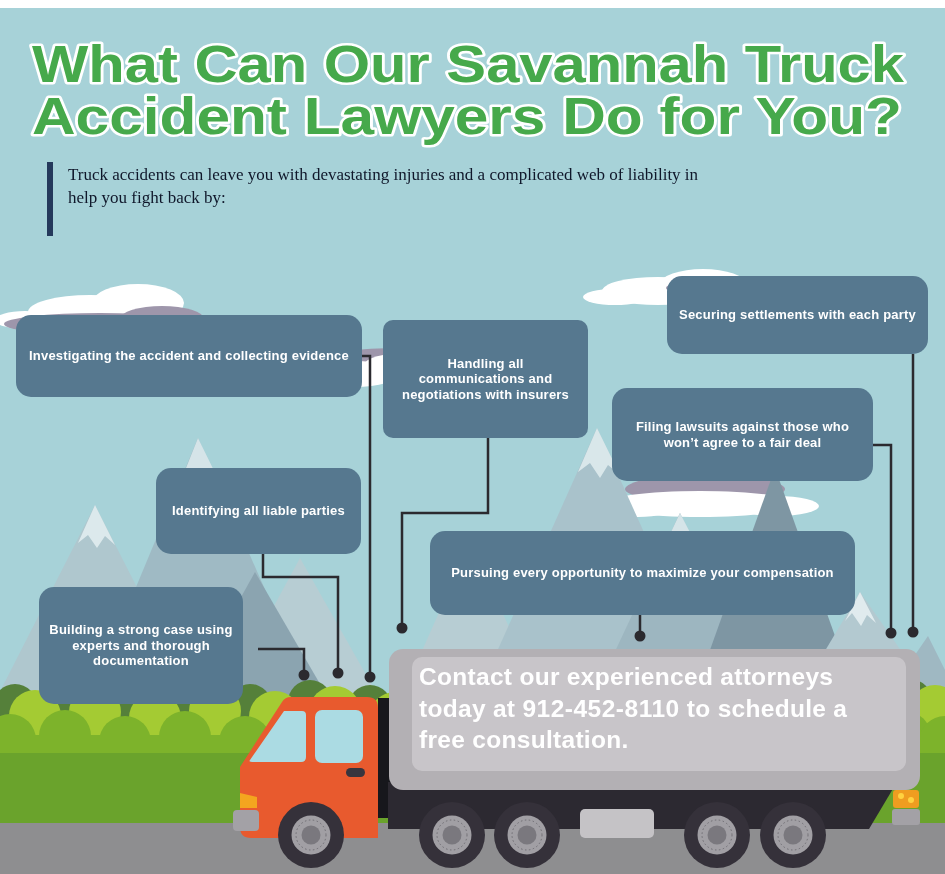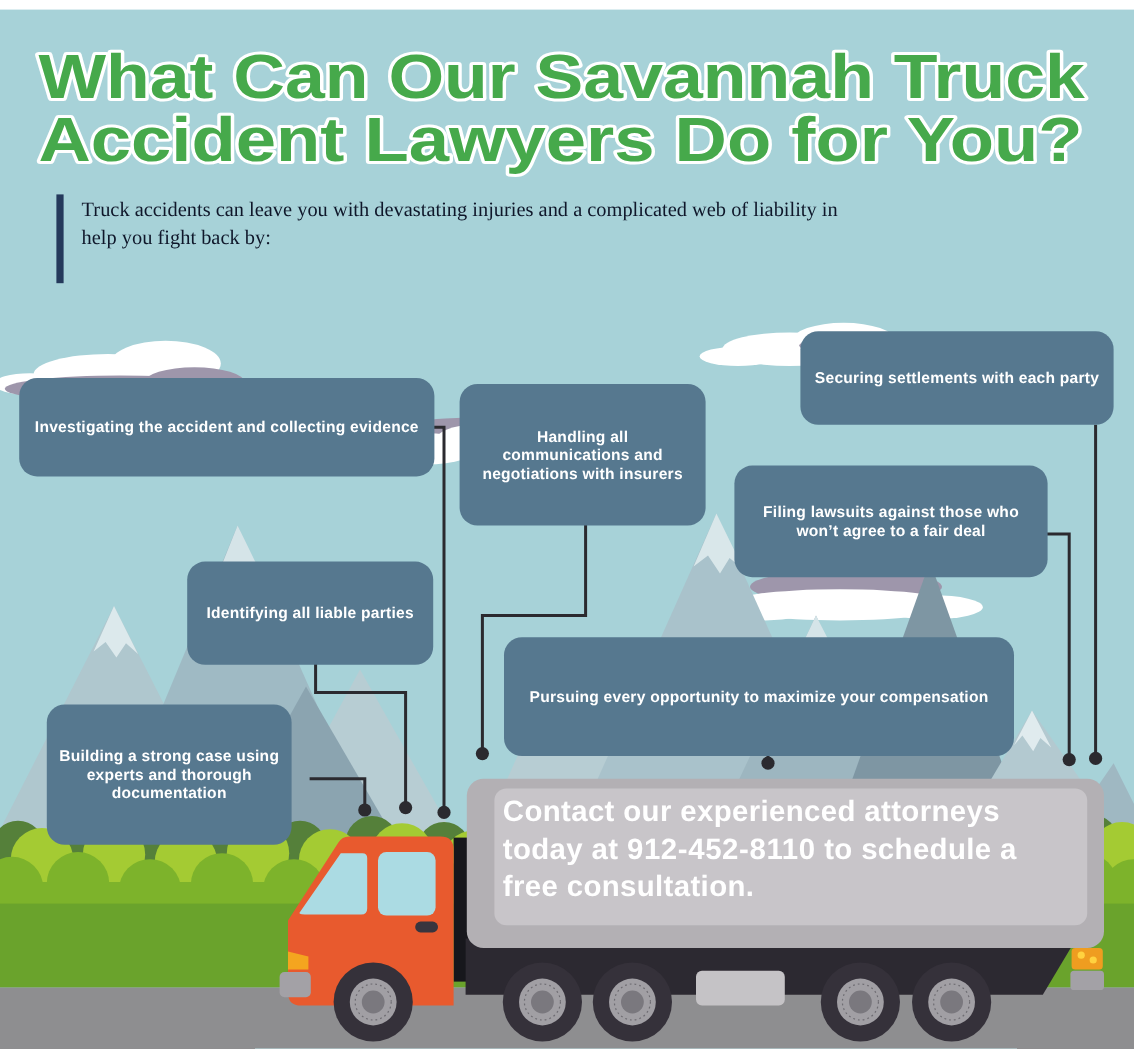--- a/index.html
+++ b/index.html
@@ -14,26 +14,26 @@
   .intro-bar{width:6px;height:74px;background:#24395b;margin-right:15px;flex:none;}
   .intro-lines{color:#0f172a;font-size:17px;line-height:22.5px;padding-top:2px;font-family:Liberation Serif, serif;}
   .intro-lines div{white-space:nowrap;}
   .callout{
     position:absolute;background:#56788f;border-radius:15px;color:#ffffff;
     font-weight:bold;font-size:13px;line-height:1.2;letter-spacing:.2px;
     display:flex;align-items:center;justify-content:center;text-align:center;
     padding:4px 10px;box-sizing:border-box;z-index:6;
   }
   .co-investigating{left:16px;top:315px;width:346px;height:82px;}
-  .co-handling{left:383px;top:320px;width:205px;height:118px;}
+  .co-handling{left:383px;top:320px;width:205px;height:118px;border-radius:10px;}
   .co-securing{left:667px;top:276px;width:261px;height:78px;}
   .co-filing{left:612px;top:388px;width:261px;height:93px;}
   .co-identifying{left:156px;top:468px;width:205px;height:86px;}
   .co-building{left:39px;top:587px;width:204px;height:117px;}
-  .co-pursuing{left:420px;top:531px;width:425px;height:99px;}
+  .co-pursuing{left:430px;top:531px;width:425px;height:84px;}
   .cta-text{
     position:absolute;left:419px;top:661px;width:480px;z-index:4;
     color:#ffffff;font-weight:bold;font-size:24.5px;line-height:31.5px;
     text-align:left;letter-spacing:.3px;
   }
   .cta-text strong{font-weight:bold;}
   .cta-text .phone{letter-spacing:.5px;}
 </style>
 </head>
 <body>

